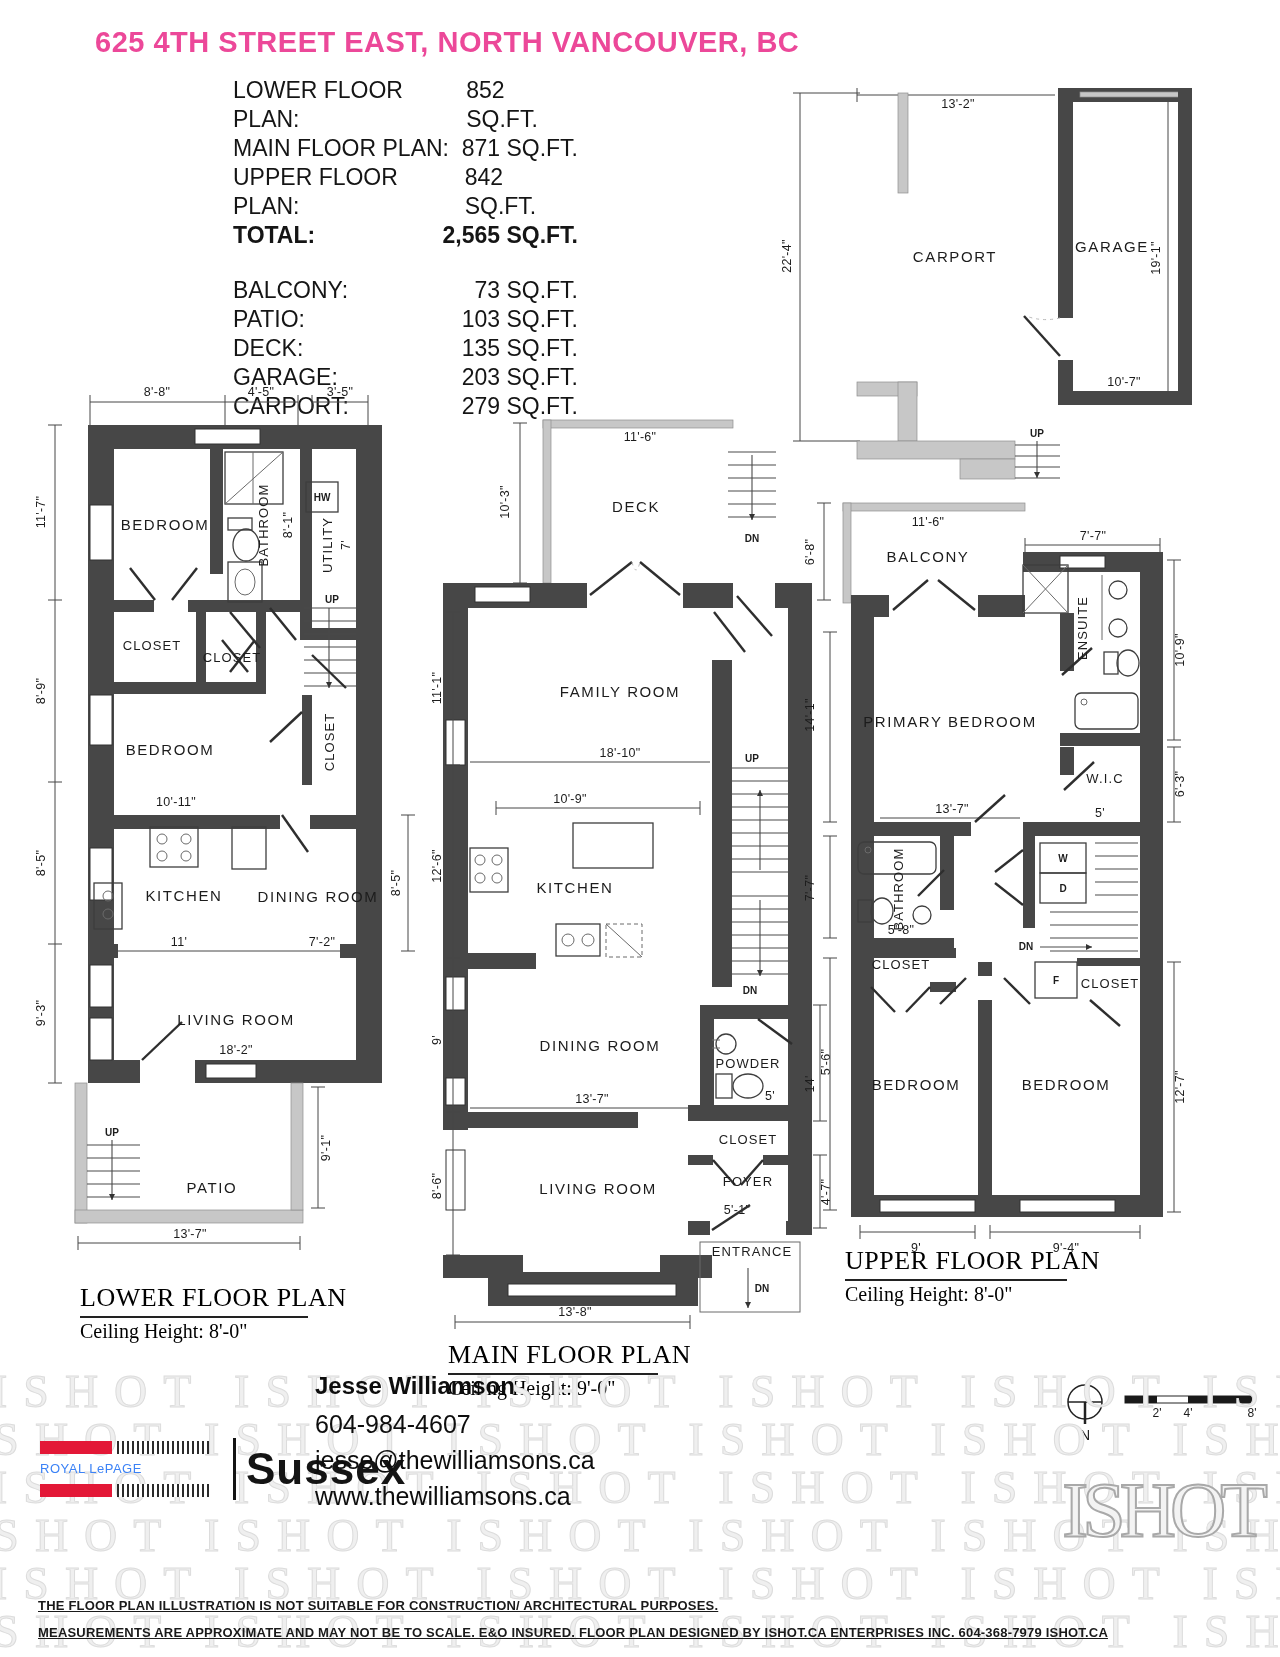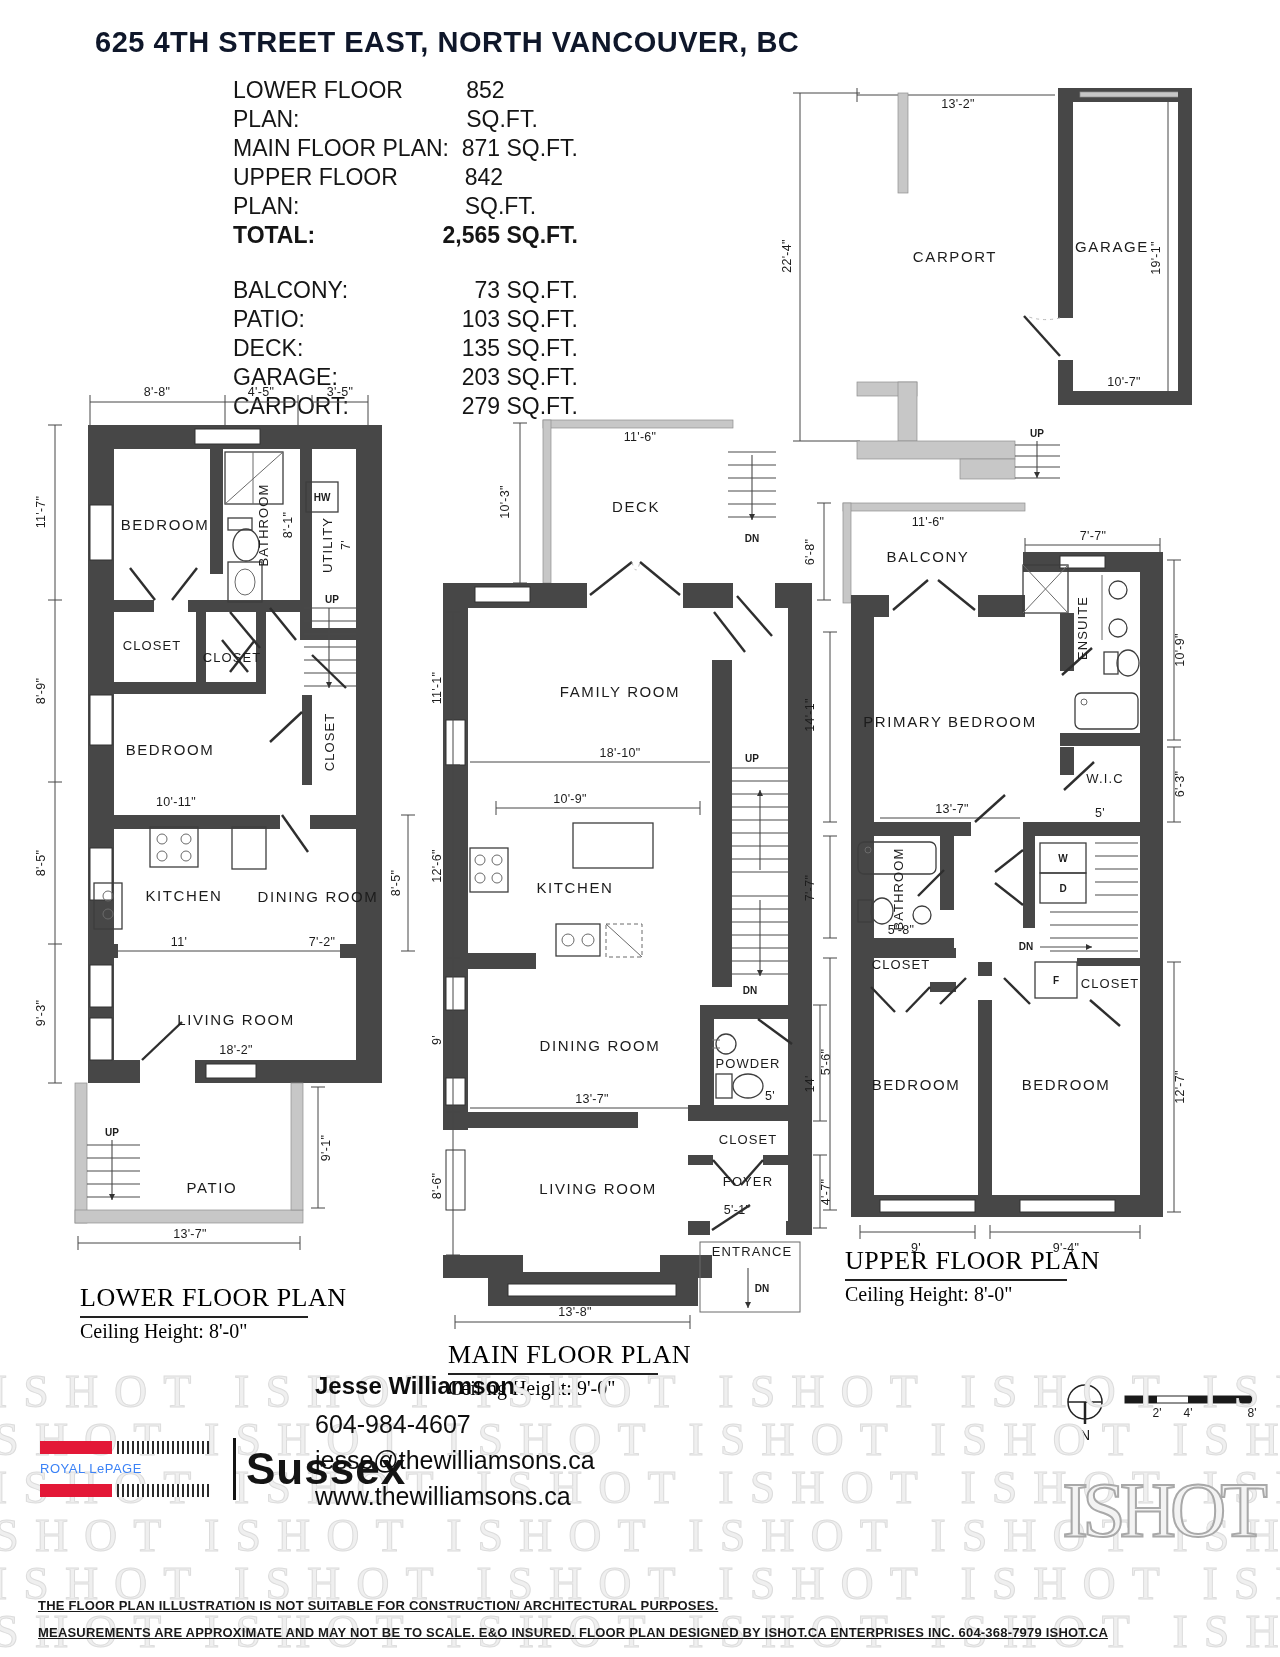--- a/index.html
+++ b/index.html
@@ -1,20 +1,20 @@
 <!DOCTYPE html>
 <html><head>
 <meta charset="utf-8">
 <style>
   html,body{margin:0;padding:0;background:#fff;}
   .page{position:relative;width:1280px;height:1657px;background:#ffffff;overflow:hidden;
         font-family:"Liberation Sans",sans-serif;color:#111;}
   .abs{position:absolute;}
   
-  .sheet-title{position:absolute;left:95px;top:26px;font-size:29px;font-weight:bold;letter-spacing:.5px;color:#0f172a;}
+  .sheet-title{position:absolute;left:95px;top:26px;font-size:29px;font-weight:bold;letter-spacing:.5px;color:#ec4899;}
   .stats{position:absolute;left:233px;top:76px;width:345px;font-size:23px;color:#151515;}
   .stat-row{display:flex;justify-content:space-between;line-height:29px;}
   .stat-row.total{font-weight:bold;}
   .stats-gap{height:26px;}
   
   .plan-caption{position:absolute;color:#000000;font-family:Liberation Serif, serif;}
   .plan-caption .t{font-size:26px;letter-spacing:.5px;white-space:nowrap;}
   .plan-caption .rule{height:2px;background:#222;margin:3px 0 2px 0;}
   .plan-caption .c{font-size:20px;white-space:nowrap;}
   

